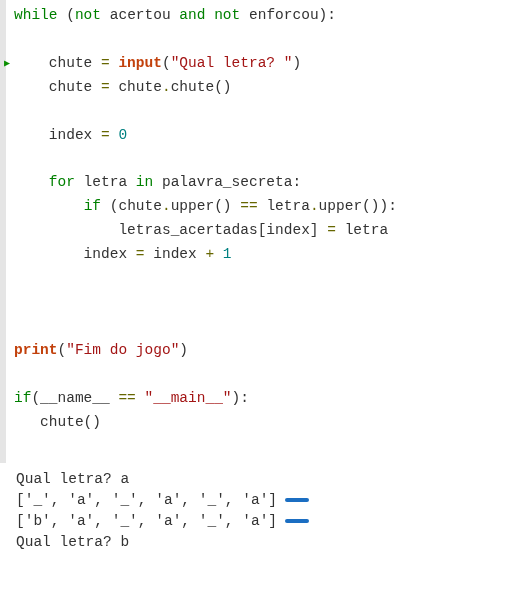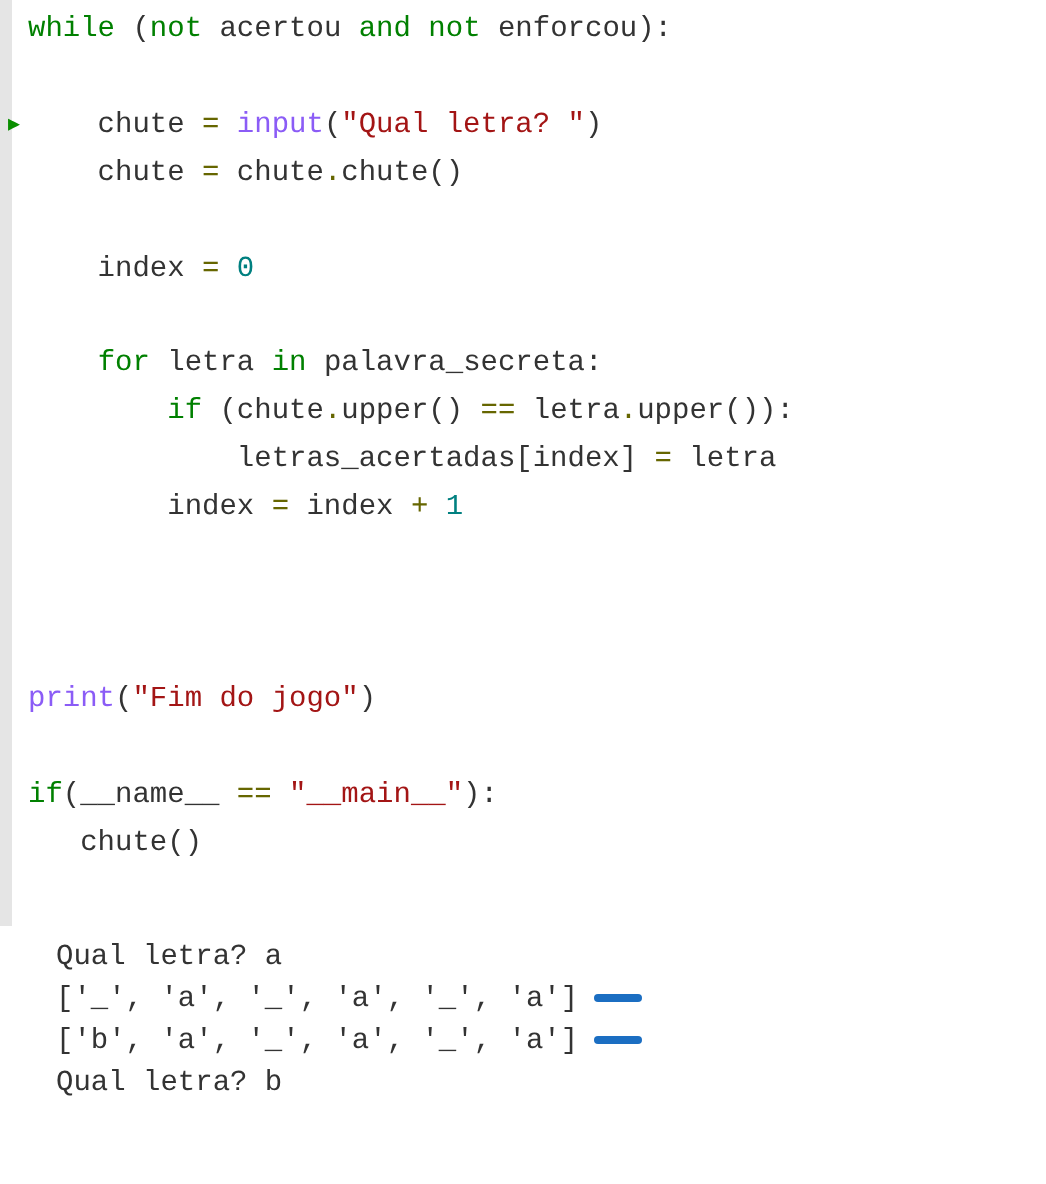--- a/index.html
+++ b/index.html
@@ -25,24 +25,24 @@
       left: -6px;
       width: 6px;
       color: #0a0;
       font-size: 10px;
       line-height: 24px;
     }
     .kw { color: #008000; font-weight: normal; }
     .str { color: #a31515; }
     .num { color: #008080; }
     .op { color: #666600; }
-    .builtin { color: #8b5cf6; }
+    .builtin { color: #c2410c; font-weight: bold; }
     .output-block {
       background: #ffffff;
-      padding: 6px 0 0 28px;
+      padding: 6px 0 0 16px;
       font-size: 14.5px;
       line-height: 1.45;
       color: #333;
     }
     .out-line { white-space: pre; }
     .blue-bar {
       display: inline-block;
       width: 24px;
       height: 4px;
       background: #1b6ec2;

